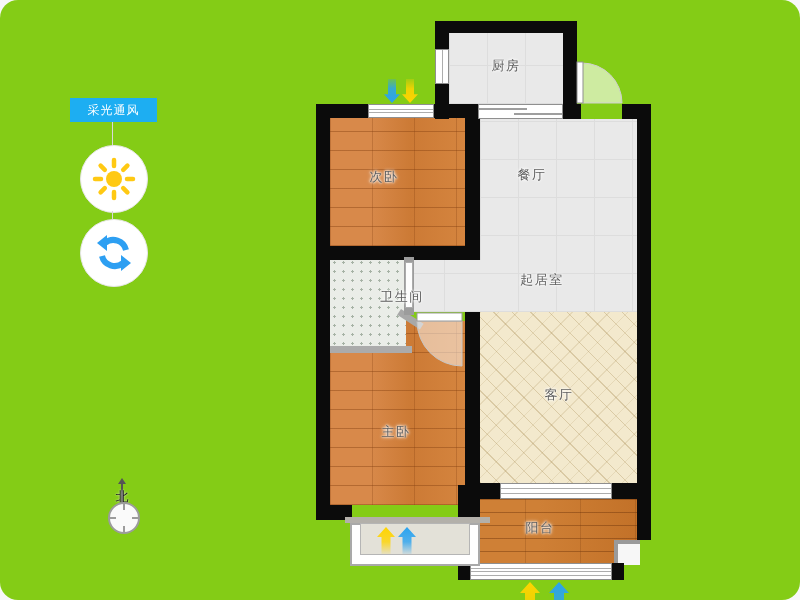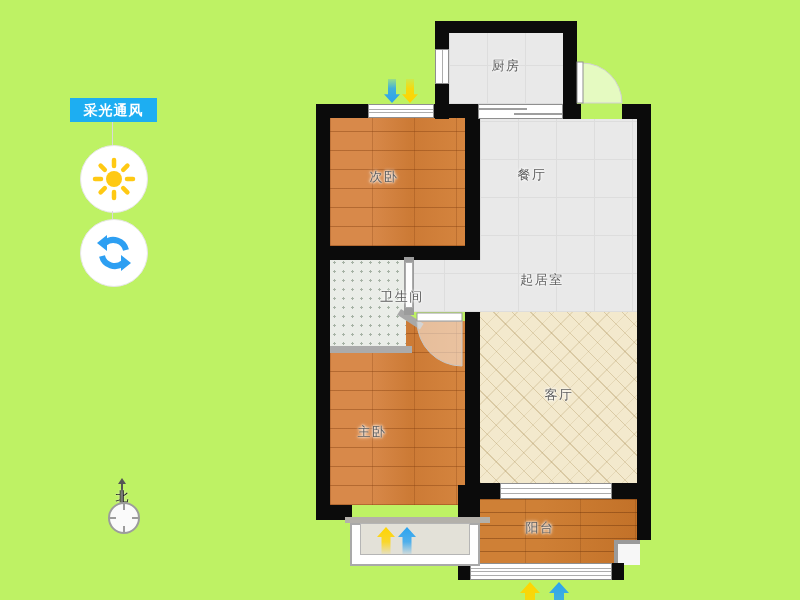--- a/index.html
+++ b/index.html
@@ -1,17 +1,17 @@
 <!DOCTYPE html>
 <html><head>
 <meta charset="utf-8">
 <style>
   html,body{margin:0;padding:0;background:#f7f7f7;}
-  #stage{position:relative;width:800px;height:600px;background:#bef264;overflow:hidden;
-         font-family:"Liberation Sans","DejaVu Sans",sans-serif;}
+  #stage{position:relative;width:800px;height:600px;background:#84cc16;overflow:hidden;
+         font-family:"Liberation Sans","DejaVu Sans",sans-serif;border-radius:18px;}
   .abs{position:absolute;}
   .wall{position:absolute;background:#0b0b0b;}
   .tile{position:absolute;background-color:#e9e9e9;
         background-image:repeating-linear-gradient(0deg,#dddddd 0 1px,transparent 1px 38px),
                          repeating-linear-gradient(90deg,#dddddd 0 1px,transparent 1px 38px);}
   .wood{position:absolute;background-color:#d0813f;
         background-image:repeating-linear-gradient(90deg,rgba(130,62,15,.28) 0 1px,transparent 1px 42px),
                          repeating-linear-gradient(0deg,rgba(130,62,15,.42) 0 1px,transparent 1px 19px),
                          linear-gradient(90deg,#d8894a 0 30%,#cc7a35 60%,#d5853f 100%);}
   .bwood{position:absolute;background-color:#c8792f;
@@ -31,21 +31,21 @@
           background-size:100% 1px,100% 1px,100% 1px;background-position:0 25%,0 50%,0 75%;}
   .win-v{background-image:linear-gradient(#adadad,#adadad);background-size:1px 100%;background-position:center;}
   .win-slide{background-image:linear-gradient(#9e9e9e,#9e9e9e),linear-gradient(#9e9e9e,#9e9e9e);
           background-size:58% 2px,58% 2px;background-position:left 30%,right 70%;}
   .rlabel{position:absolute;transform:translate(-50%,-50%);font-size:13px;line-height:1;color:#5d5d5d;
           letter-spacing:1.5px;white-space:nowrap;
           text-shadow:0 0 2px #fff,0 0 3px #fff,0 0 4px rgba(255,255,255,.9);}
   .vline{position:absolute;width:1px;background:#d9d9d9;}
   .circle-btn{position:absolute;width:66px;height:66px;border-radius:50%;background:#fff;
           border:1px solid #e6e6e6;display:flex;align-items:center;justify-content:center;cursor:pointer;}
-  .chip{position:absolute;background:#1daef2;color:#fff;font-size:14px;font-weight:bold;
+  .chip{position:absolute;background:#1daef2;color:#fff;font-size:12px;font-weight:normal;
           letter-spacing:1px;text-align:center;line-height:24px;cursor:pointer;}
   .tick{position:absolute;background:#9c9c9c;}
 </style>
 </head>
 <body>
 
 <div id="stage">
 
   <div class="tile" style="left:449px;top:33px;width:114px;height:71px;"></div>
   <div class="tile" style="left:480px;top:119px;width:157px;height:193px;"></div>
@@ -158,21 +158,21 @@
         </linearGradient>
       </defs>
     <polygon points="10,0 20,11 15,11 15,30 5,30 5,11 0,11" fill="url(#gb2)"></polygon>
   </svg>
 
   <div class="rlabel" style="left:506px;top:65px;">厨房</div>
   <div class="rlabel" style="left:384px;top:176px;">次卧</div>
   <div class="rlabel" style="left:532px;top:174px;">餐厅</div>
   <div class="rlabel" style="left:366px;top:296px;margin-left:36px;">卫生间</div>
   <div class="rlabel" style="left:542px;top:279px;">起居室</div>
-  <div class="rlabel" style="left:372px;top:431px;">主卧</div>
+  <div class="rlabel" style="left:396px;top:431px;">主卧</div>
   <div class="rlabel" style="left:559px;top:394px;">客厅</div>
   <div class="rlabel" style="left:540px;top:527px;">阳台</div>
 
   <div class="chip" style="left:70px;top:98px;width:87px;height:24px;">采光通风</div>
   <div class="vline" style="left:112px;top:122px;height:24px;"></div>
 
   <div class="circle-btn" style="left:80px;top:145px;">
     <svg width="44" height="44" viewBox="0 0 44 44">
       <circle cx="22" cy="22" r="8" fill="#ffc913"></circle>
       <g stroke="#ffc913" stroke-width="4.5" stroke-linecap="round">

